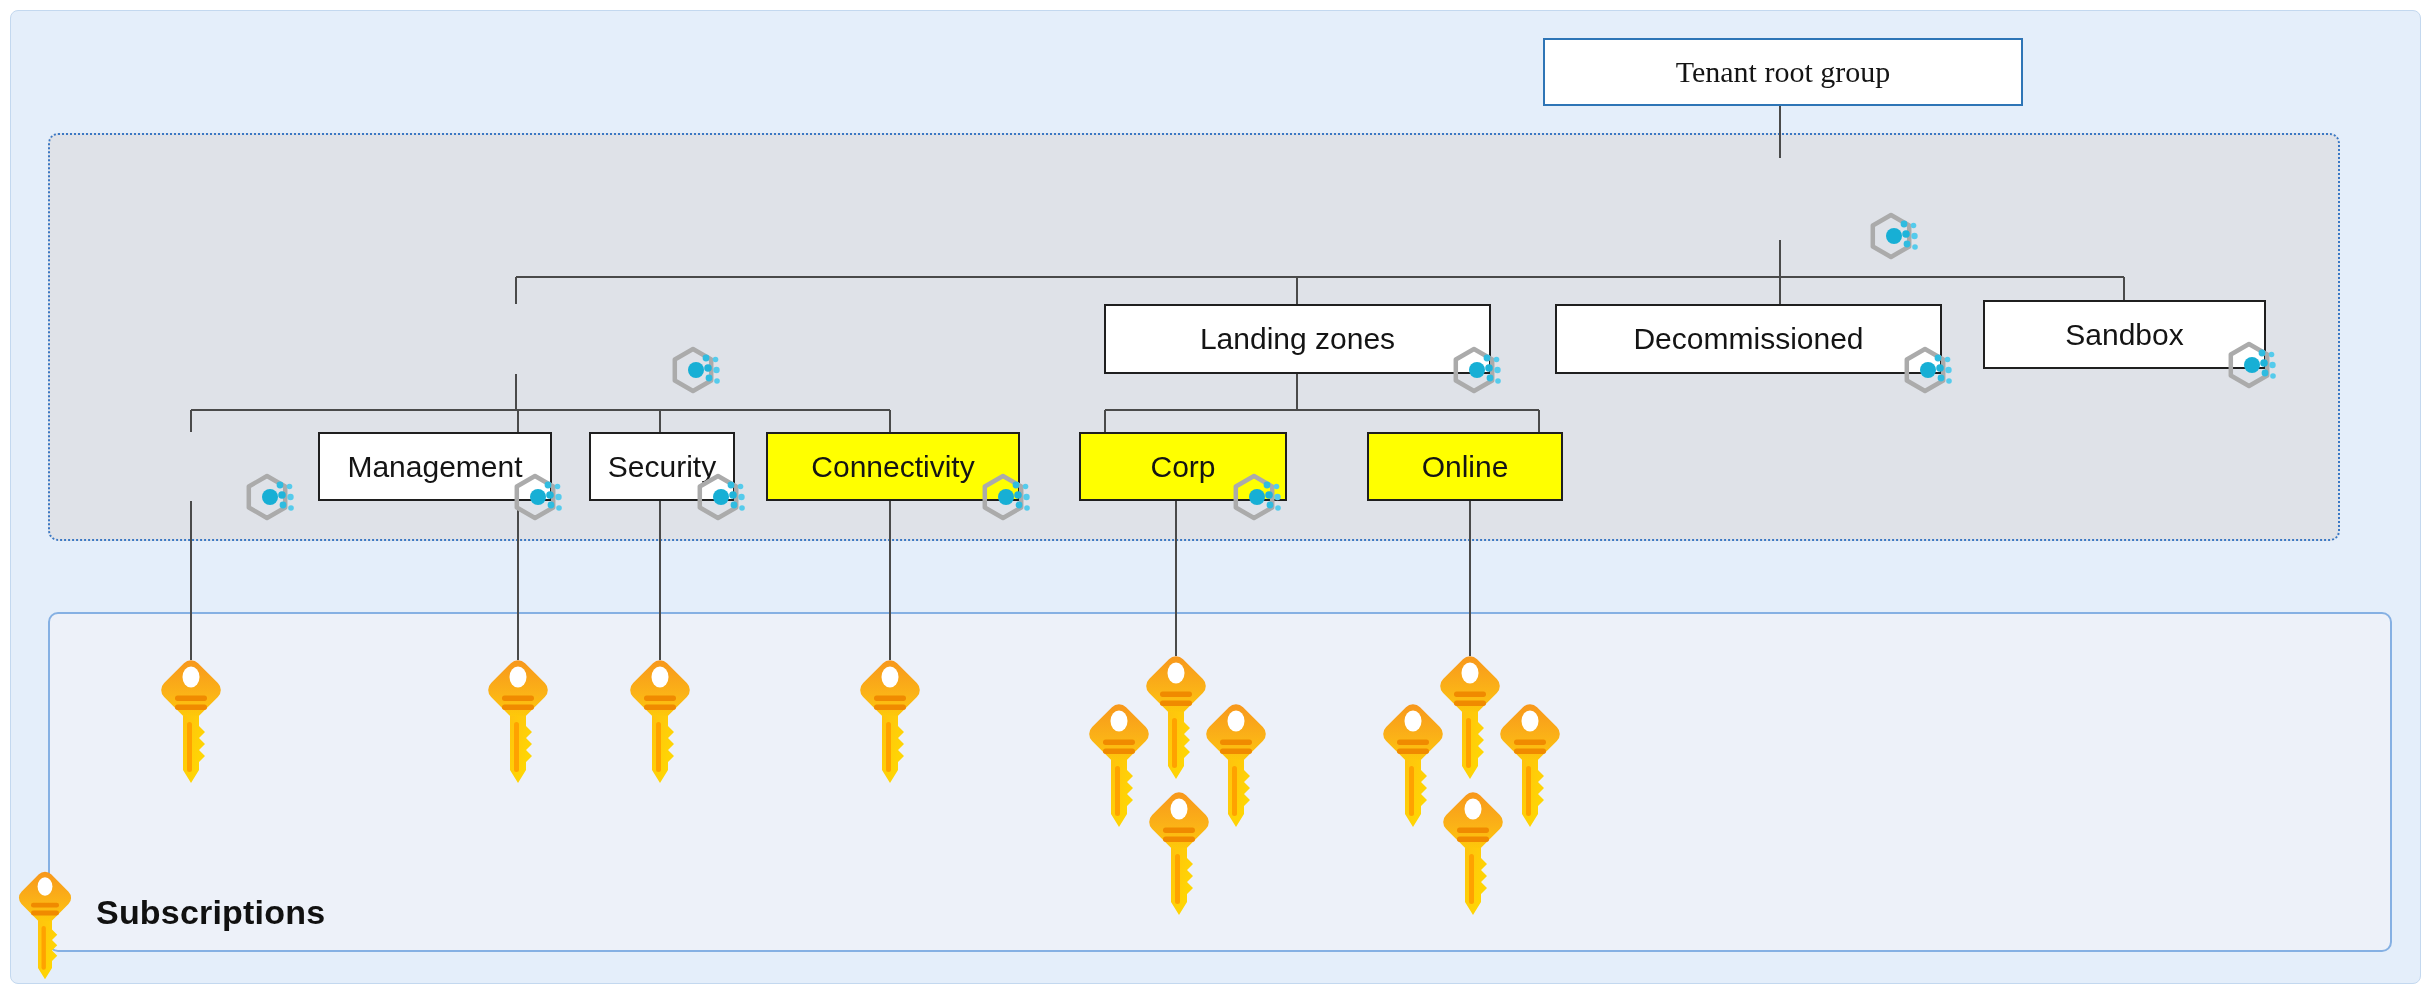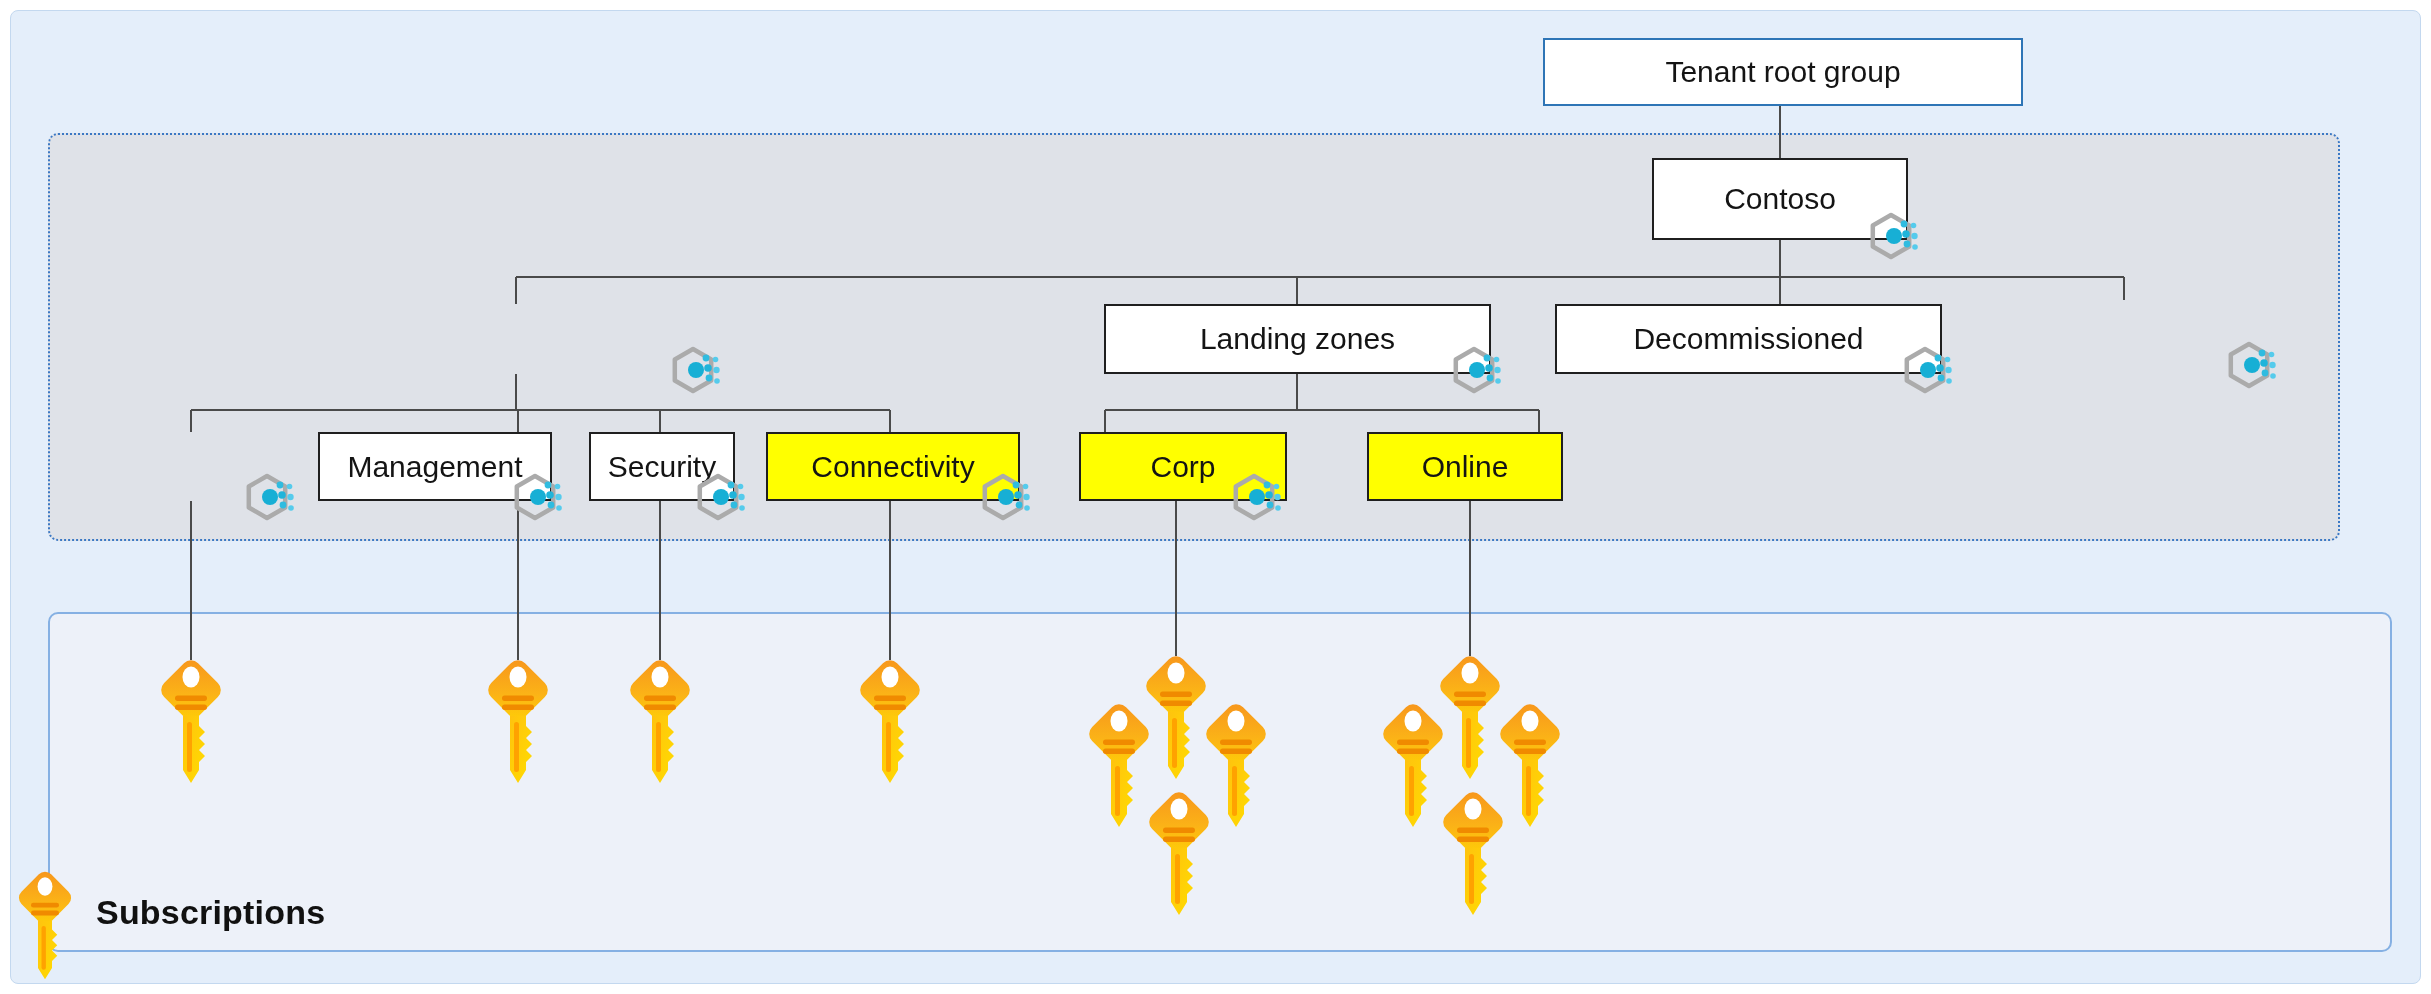--- a/index.html
+++ b/index.html
@@ -12,21 +12,21 @@
   .sub-container{position:absolute;left:48px;top:612px;width:2344px;height:340px;background:#edf1f9;
         border:2px solid #85b0e3;border-radius:10px;box-sizing:border-box;}
   .section-label{position:absolute;font-weight:bold;font-size:34px;color:#111111;letter-spacing:0.2px;}
   #lbl-mg{left:44px;top:84px;}
   #lbl-sub{left:96px;top:893px;}
   svg.connectors{position:absolute;left:0;top:0;width:2431px;height:994px;pointer-events:none;}
   .connectors line{stroke:#4a4a4a;stroke-width:2;}
   .node{position:absolute;background:#ffffff;border:2px solid #1f1f1f;box-sizing:border-box;
         display:flex;align-items:center;justify-content:center;font-size:30px;color:#141414;}
   .node.hl{background:#FFFF00;}
-  .node.root{border:2px solid #2E75B6;}
+  .node.root{border:2px solid #2E75B6;font-family:Liberation Serif, serif;}
   .mgicon,.key{position:absolute;}
 </style>
 </head>
 <body>
 
 <div id="canvas">
 
   <div class="page"></div>
 
   <div class="mg-container"></div>
@@ -88,33 +88,33 @@
     <line x1="660" y1="501" x2="660" y2="660"></line>
     <line x1="890" y1="501" x2="890" y2="660"></line>
     <line x1="1176" y1="501" x2="1176" y2="656"></line>
     <line x1="1470" y1="501" x2="1470" y2="656"></line>
   </svg>
 
   <div class="node root" style="left:1543px;top:38px;width:480px;height:68px">
     <span>Tenant root group</span>
     </div>
 
-  <div class="node" style="left:1652px;top:158px;width:256px;height:82px">
-    <span>Contoso</span>
-    </div>
 
 
   <div class="node" style="left:1555px;top:304px;width:387px;height:70px">
     <span>Decommissioned</span>
     </div>
 
   <div class="node" style="left:1104px;top:304px;width:387px;height:70px">
     <span>Landing zones</span>
     </div>
 
+  <div class="node" style="left:1983px;top:300px;width:283px;height:69px">
+    <span>Sandbox</span>
+    </div>
 
 
   <div class="node" style="left:318px;top:432px;width:234px;height:69px">
     <span>Management</span>
     </div>
 
   <div class="node" style="left:589px;top:432px;width:146px;height:69px">
     <span>Security</span>
     </div>
 

